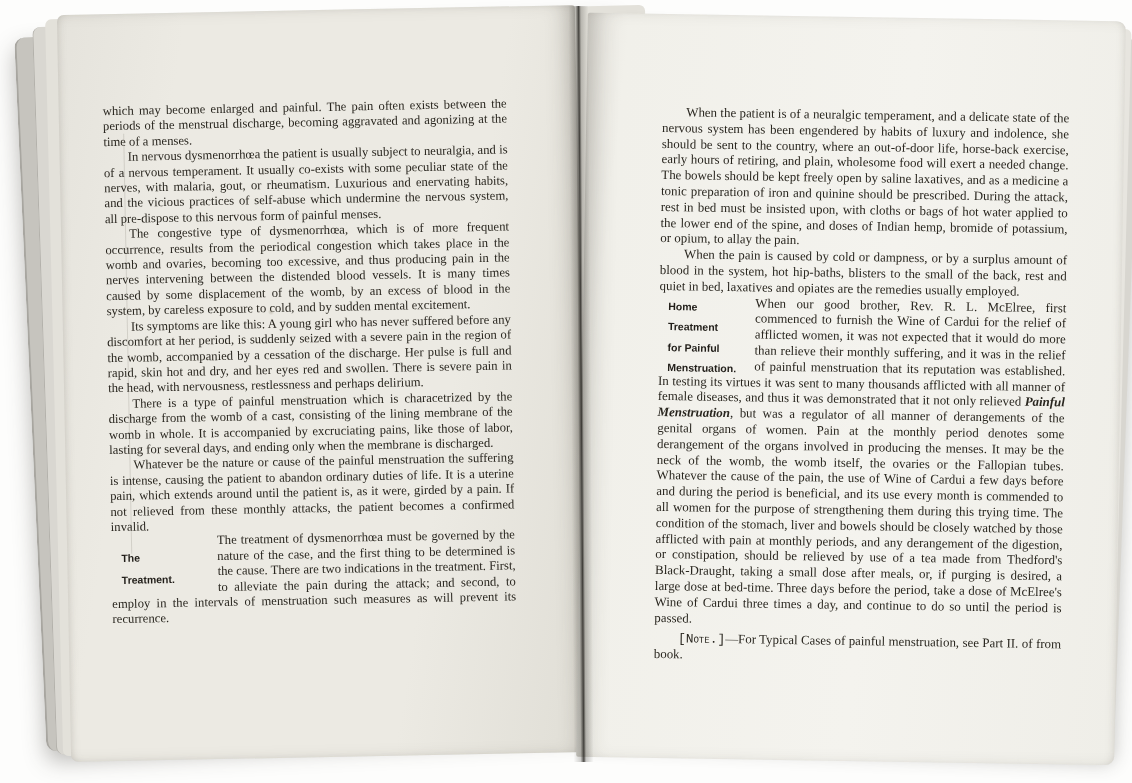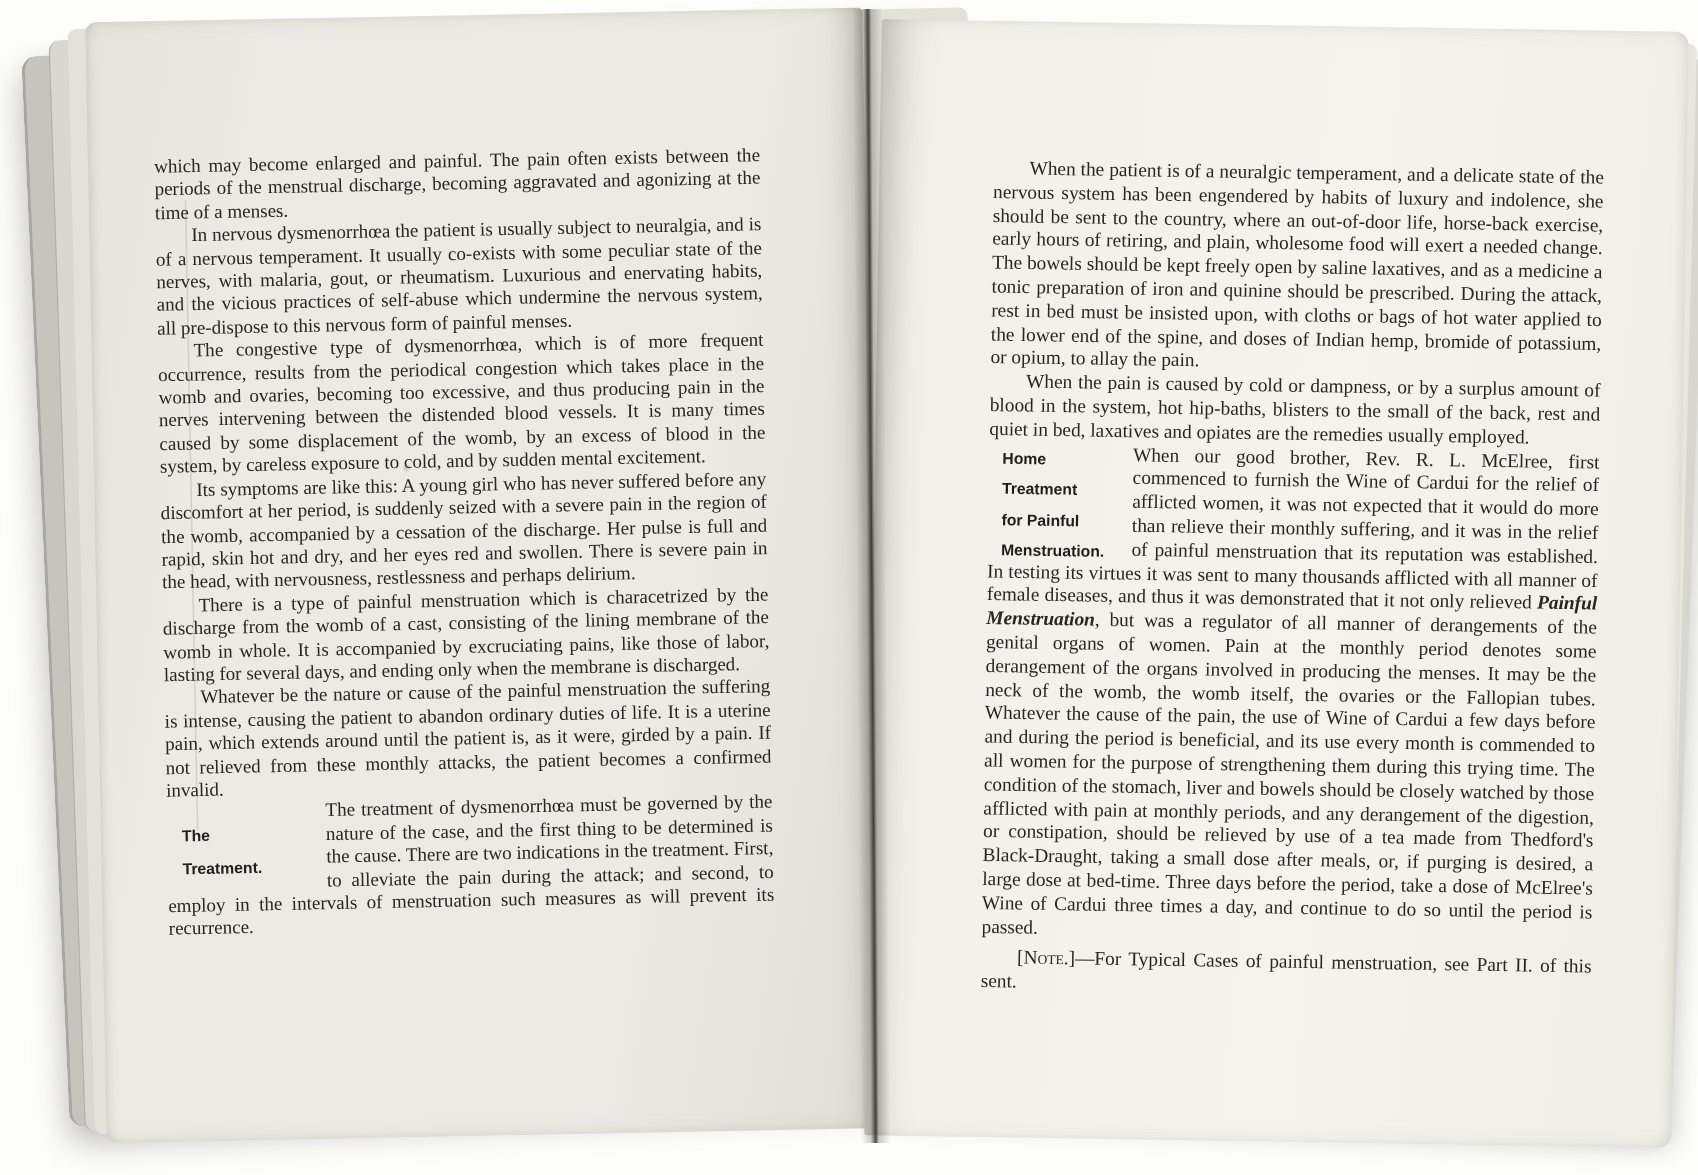--- a/index.html
+++ b/index.html
@@ -51,21 +51,21 @@
   .spacer{float:left;}
   .sp-left{width:106px;height:47px;}
   .sp-right{width:96px;height:78px;}
   .sb-label{
     position:absolute;font-family:"Liberation Sans","DejaVu Sans",sans-serif;
     font-weight:bold;color:#211e19;white-space:pre-line;
   }
   .sb-label-left{left:10px;top:12px;font-size:10.5px;line-height:22px;}
   .sb-label-right{left:9px;top:1px;font-size:10.5px;line-height:20.5px;}
   .it{font-style:italic;font-weight:600;}
-  .smallcaps{font-variant:small-caps;}
+  .smallcaps{font-variant:small-caps;font-family:Liberation Mono, monospace;}
   p.note{margin:5px 0 0 0;text-indent:24px;}
   
   .stain{position:absolute;border-radius:50%;pointer-events:none;}
   .st1{left:205px;top:298px;width:7px;height:6px;background:radial-gradient(circle,rgba(130,120,100,.35),rgba(130,120,100,0) 70%);}
   .st2{left:240px;top:385px;width:6px;height:6px;background:radial-gradient(circle,rgba(130,120,100,.3),rgba(130,120,100,0) 70%);}
 </style>
 </head>
 <body>
 
 <div class="scene">
@@ -99,20 +99,20 @@
     <div class="text text-right">
       <p class="para ind">When the patient is of a neuralgic temperament, and a delicate state of the nervous system has been engendered by habits of luxury and indolence, she should be sent to the country, where an out-of-door life, horse-back exercise, early hours of retiring, and plain, wholesome food will exert a needed change.  The bowels should be kept freely open by saline laxatives, and as a medicine a tonic preparation of iron and quinine should be prescribed.  During the attack, rest in bed must be insisted upon, with cloths or bags of hot water applied to the lower end of the spine, and doses of Indian hemp, bromide of potassium, or opium, to allay the pain.</p>
       <p class="para ind">When the pain is caused by cold or dampness, or by a surplus amount of blood in the system, hot hip-baths, blisters to the small of the back, rest and quiet in bed, laxatives and opiates are the remedies usually employed.</p>
       <div class="sb-wrap">
         <p class="para"><span class="spacer sp-right"></span><span>When our good brother, Rev. R. L. McElree, first commenced to furnish the Wine of Cardui for the relief of afflicted women, it was not expected that it would do more than relieve their monthly suffering, and it was in the relief of painful menstruation that its reputation was established.  In testing its virtues it was sent to many thousands afflicted with all manner of female diseases, and thus it was demonstrated that it not only relieved </span><span class="it">Painful Menstruation</span><span>, but was a regulator of all manner of derangements of the genital organs of women.  Pain at the monthly period denotes some derangement of the organs involved in producing the menses.  It may be the neck of the womb, the womb itself, the ovaries or the Fallopian tubes.  Whatever the cause of the pain, the use of Wine of Cardui a few days before and during the period is beneficial, and its use every month is commended to all women for the purpose of strengthening them during this trying time.  The condition of the stomach, liver and bowels should be closely watched by those afflicted with pain at monthly periods, and any derangement of the digestion, or constipation, should be relieved by use of a tea made from Thedford's Black-Draught, taking a small dose after meals, or, if purging is desired, a large dose at bed-time.  Three days before the period, take a dose of McElree's Wine of Cardui three times a day, and continue to do so until the period is passed.</span></p>
         <div class="sb-label sb-label-right">Home
 Treatment
 for Painful
 Menstruation.</div>
       </div>
-      <p class="note"><span class="smallcaps">[Note.]</span><span>—For Typical Cases of painful menstruation, see Part II. of this sent.</span></p>
+      <p class="note"><span class="smallcaps">[Note.]</span><span>—For Typical Cases of painful menstruation, see Part II. of from book.</span></p>
     </div>
 
   </div>
 
   <div class="gutter"></div>
 
 </div>
 
 </body></html>

